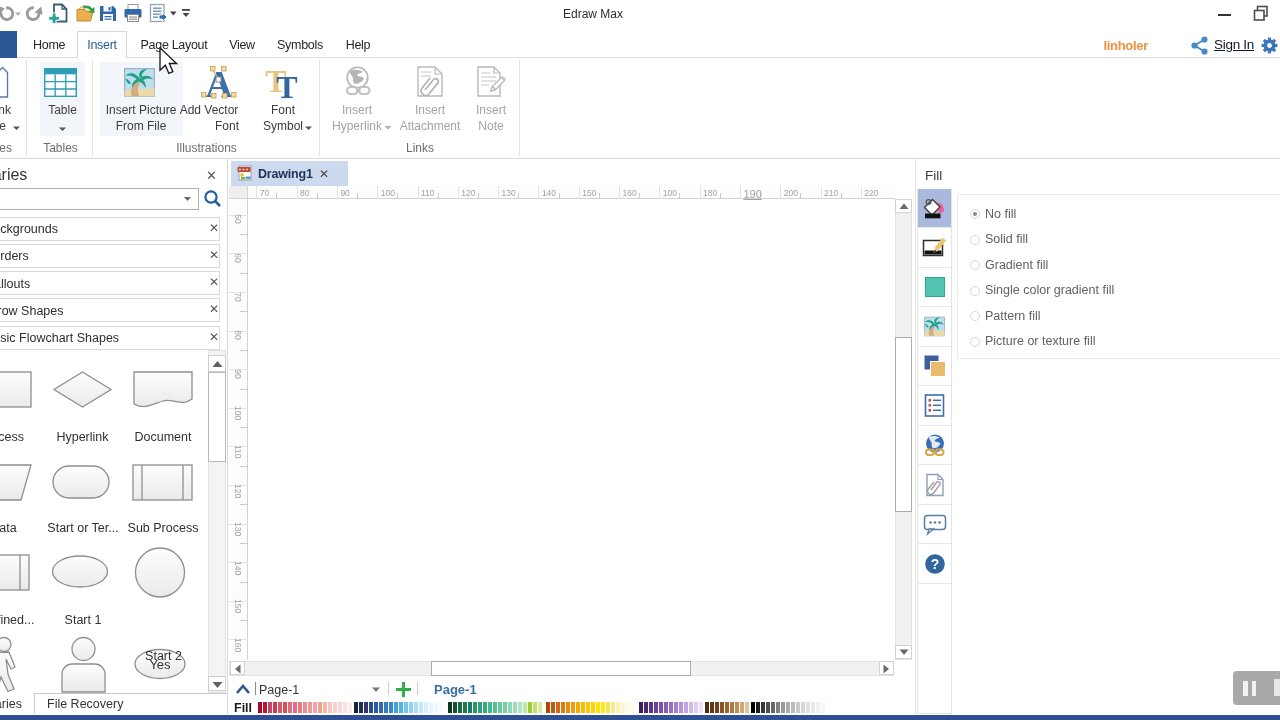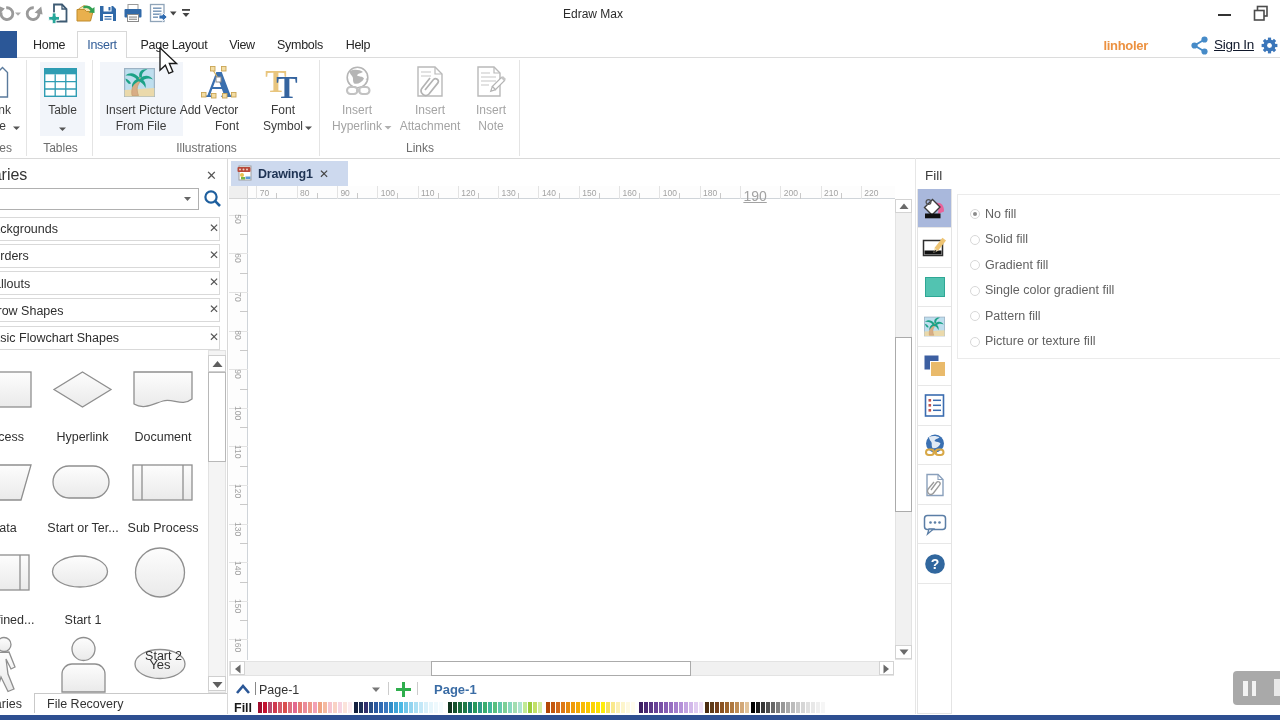--- a/index.html
+++ b/index.html
@@ -355,21 +355,21 @@
 <div class="abs" style="left:639.1px;top:193px;width:1px;height:6px;background:#c9c9c9;"></div>
 <div class="abs" style="left:622.5px;top:187.5px;font-size:8.5px;color:#a2a2a2;">160</div>
 <div class="abs" style="left:659.3px;top:186px;width:1px;height:13px;background:#e3e3e3;"></div>
 <div class="abs" style="left:679.4px;top:193px;width:1px;height:6px;background:#c9c9c9;"></div>
 <div class="abs" style="left:662.8px;top:187.5px;font-size:8.5px;color:#a2a2a2;">100</div>
 <div class="abs" style="left:699.6px;top:186px;width:1px;height:13px;background:#e3e3e3;"></div>
 <div class="abs" style="left:719.7px;top:193px;width:1px;height:6px;background:#c9c9c9;"></div>
 <div class="abs" style="left:703.1px;top:187.5px;font-size:8.5px;color:#a2a2a2;">180</div>
 <div class="abs" style="left:739.9px;top:186px;width:1px;height:13px;background:#e3e3e3;"></div>
 <div class="abs" style="left:760.0px;top:193px;width:1px;height:6px;background:#c9c9c9;"></div>
-<div class="abs" style="left:743.4px;top:187.5px;font-size:14px;color:#a2a2a2;text-decoration:underline;">190</div>
+<div class="abs" style="left:743.4px;top:187.5px;font-size:11px;color:#a2a2a2;text-decoration:underline;">190</div>
 <div class="abs" style="left:780.2px;top:186px;width:1px;height:13px;background:#e3e3e3;"></div>
 <div class="abs" style="left:800.4px;top:193px;width:1px;height:6px;background:#c9c9c9;"></div>
 <div class="abs" style="left:783.7px;top:187.5px;font-size:8.5px;color:#a2a2a2;">200</div>
 <div class="abs" style="left:820.5px;top:186px;width:1px;height:13px;background:#e3e3e3;"></div>
 <div class="abs" style="left:840.6px;top:193px;width:1px;height:6px;background:#c9c9c9;"></div>
 <div class="abs" style="left:824.0px;top:187.5px;font-size:8.5px;color:#a2a2a2;">210</div>
 <div class="abs" style="left:860.8px;top:186px;width:1px;height:13px;background:#e3e3e3;"></div>
 <div class="abs" style="left:864.3px;top:187.5px;font-size:8.5px;color:#a2a2a2;">220</div>
 <div class="abs" style="left:229px;top:199px;width:18.5px;height:461px;background:#fdfdfd;border-right:1px solid #cfd4d9;"></div>
 <div class="abs" style="left:229px;top:214.8px;width:18.5px;height:1px;background:#e3e3e3;"></div>

